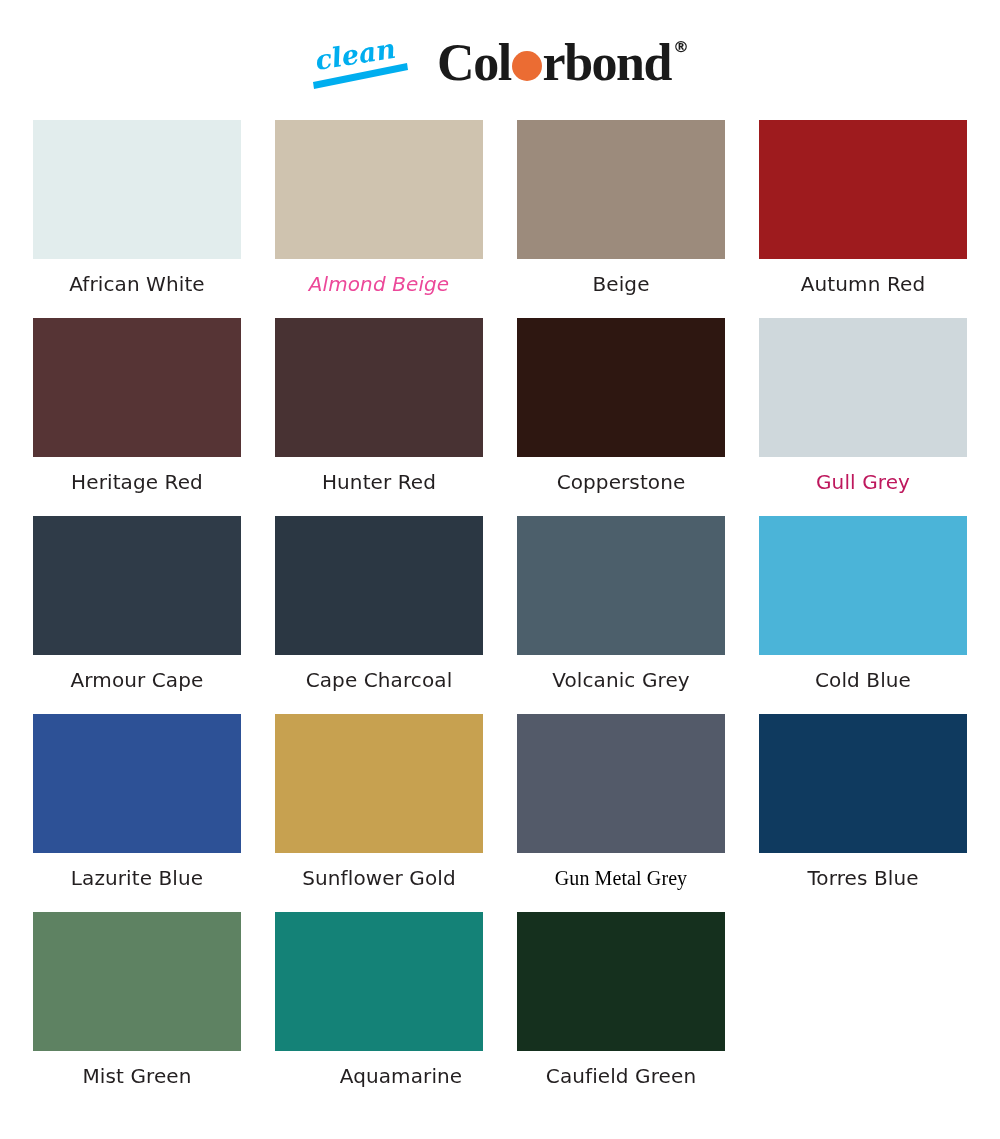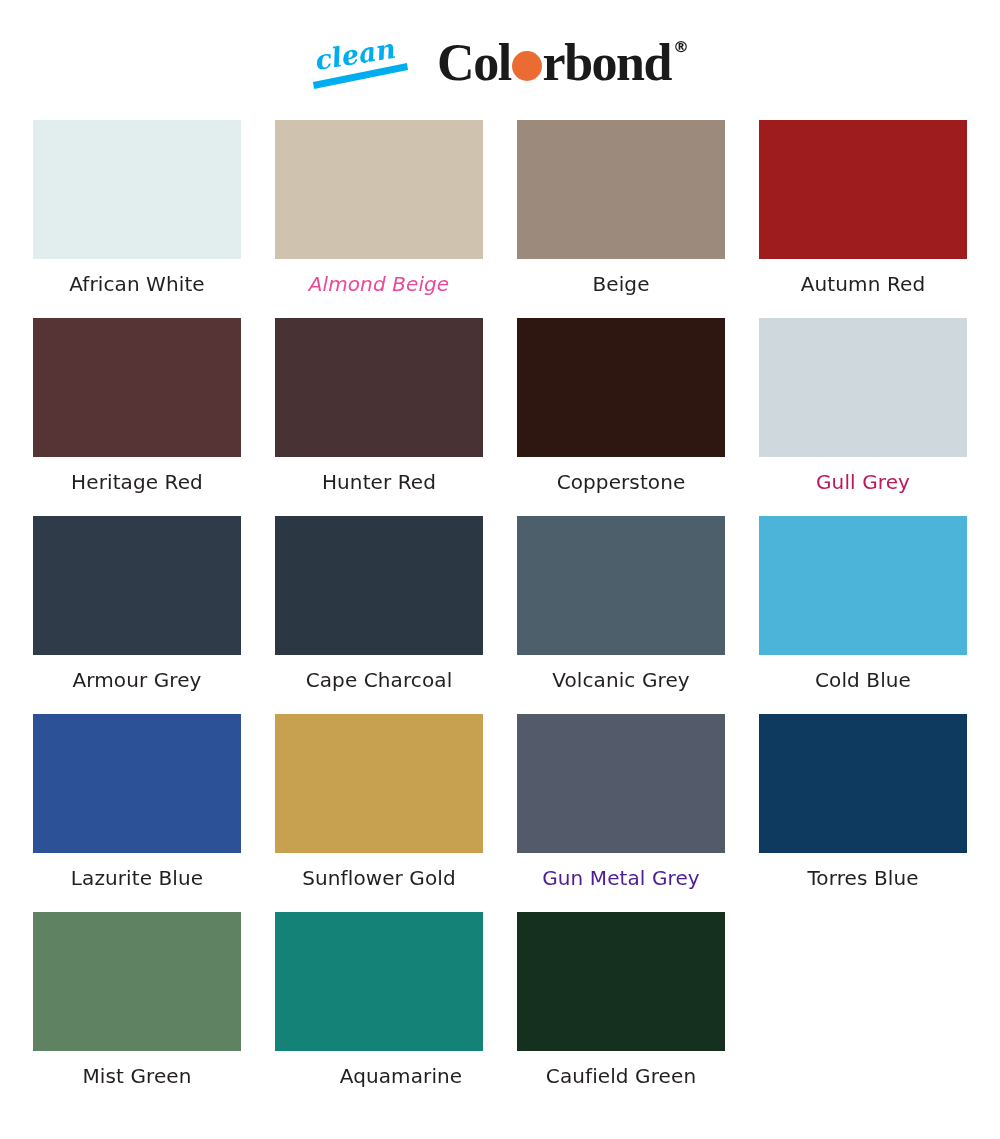--- a/index.html
+++ b/index.html
@@ -171,21 +171,21 @@
       <div class="swatch-chip" style="background-color: rgb(46, 23, 17);"></div>
       <div class="swatch-label" style="color: rgb(35, 31, 32);">Copperstone</div>
     </div>
 
     <div class="swatch-cell">
       <div class="swatch-chip" style="background-color: rgb(207, 216, 220);"></div>
       <div class="swatch-label" style="color: #be185d;">Gull Grey</div>
     </div>
     <div class="swatch-cell">
       <div class="swatch-chip" style="background-color: rgb(47, 59, 72);"></div>
-      <div class="swatch-label" style="color: rgb(35, 31, 32);">Armour Grey</div>
+      <div class="swatch-label" style="color: rgb(35, 31, 32);">Armour Cape</div>
     </div>
     <div class="swatch-cell">
       <div class="swatch-chip" style="background-color: rgb(43, 55, 67);"></div>
       <div class="swatch-label" style="color: rgb(35, 31, 32);">Cape Charcoal</div>
     </div>
     <div class="swatch-cell">
       <div class="swatch-chip" style="background-color: rgb(76, 95, 107);"></div>
       <div class="swatch-label" style="color: rgb(35, 31, 32);">Volcanic Grey</div>
     </div>
 
@@ -196,21 +196,21 @@
     <div class="swatch-cell">
       <div class="swatch-chip" style="background-color: rgb(45, 81, 150);"></div>
       <div class="swatch-label" style="color: rgb(35, 31, 32);">Lazurite Blue</div>
     </div>
     <div class="swatch-cell">
       <div class="swatch-chip" style="background-color: rgb(199, 161, 80);"></div>
       <div class="swatch-label" style="color: rgb(35, 31, 32);">Sunflower Gold</div>
     </div>
     <div class="swatch-cell">
       <div class="swatch-chip" style="background-color: rgb(83, 90, 105);"></div>
-      <div class="swatch-label" style="color: #4c1d95;">Gun Metal Grey</div>
+      <div class="swatch-label" style="color: #000000; font-family: Liberation Serif, serif;">Gun Metal Grey</div>
     </div>
 
     <div class="swatch-cell">
       <div class="swatch-chip" style="background-color: rgb(15, 58, 95);"></div>
       <div class="swatch-label" style="color: rgb(35, 31, 32);">Torres Blue</div>
     </div>
     <div class="swatch-cell">
       <div class="swatch-chip" style="background-color: rgb(94, 130, 98);"></div>
       <div class="swatch-label" style="color: rgb(35, 31, 32);">Mist Green</div>
     </div>

